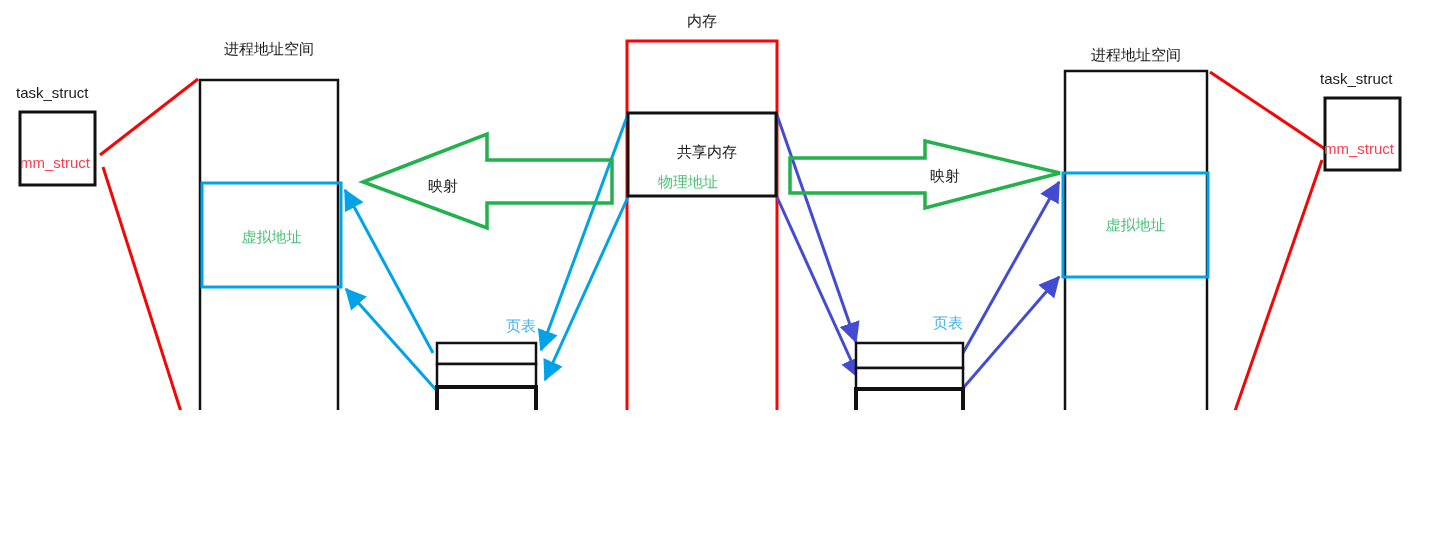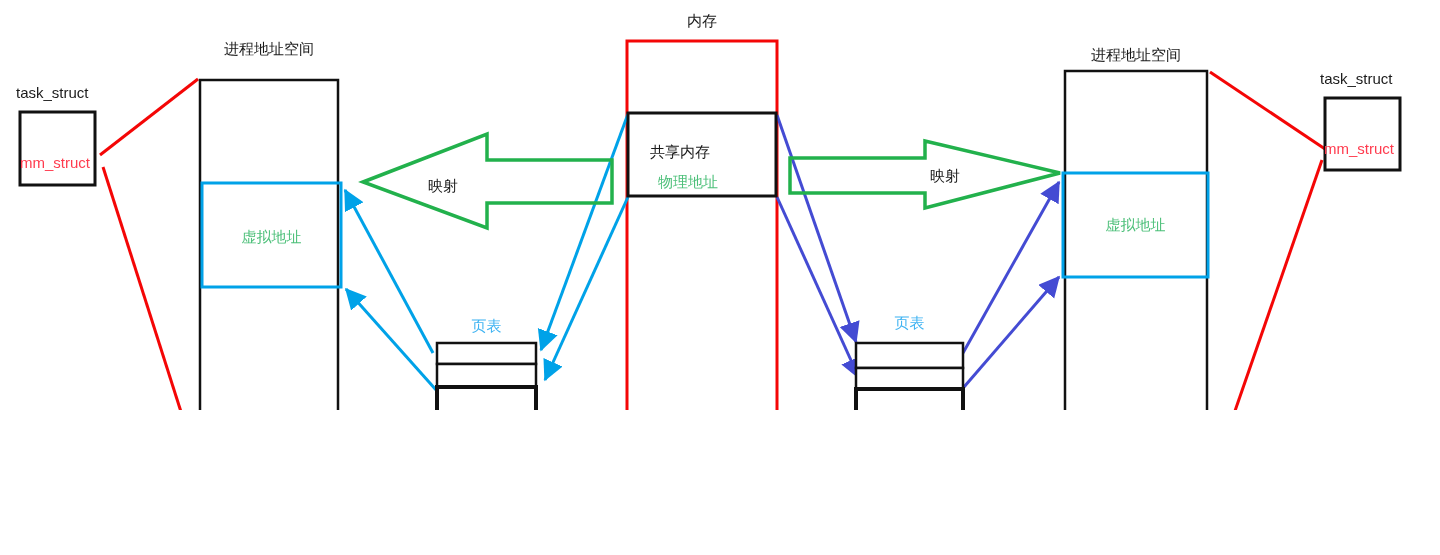--- a/index.html
+++ b/index.html
@@ -5,21 +5,21 @@
   html,body{margin:0;padding:0;background:#ffffff;}
   .stage{
     position:relative;width:1440px;height:410px;background:#ffffff;overflow:hidden;
     font-family:"Liberation Sans", sans-serif;
   }
   .stage svg{position:absolute;left:0;top:0;}
   .lbl{position:absolute;white-space:nowrap;font-size:15px;color:#1a1a1a;line-height:1.2;}
   .center{text-align:center;}
   .green-text{color:#4ec07a;}
   .red-text{color:#ff3b4e;}
-  .cyan-text{color:#3fb3f2;}
+  .cyan-text{color:#3fb3f2;text-align:right;}
   .watermark{color:#000000;}
   .watermark.small{color:#d9d9d9;font-size:10px;}
   .wm1{left:1203px;top:527px;font-size:18px;}
   .wm2{left:1262px;top:533px;}
 </style>
 </head>
 <body>
 
 <div class="stage">
 
@@ -76,21 +76,21 @@
     <g>
       <rect x="856" y="343" width="107" height="25" fill="#ffffff" stroke="#111111" stroke-width="2.5"></rect>
       <rect x="856" y="368" width="107" height="21" fill="#ffffff" stroke="#111111" stroke-width="2.5"></rect>
       <rect x="856" y="389" width="107" height="31" fill="#ffffff" stroke="#111111" stroke-width="4"></rect>
       <rect x="856" y="420" width="107" height="23" fill="#ffffff" stroke="#111111" stroke-width="2.5"></rect>
       <rect x="856" y="443" width="107" height="30" fill="#ffffff" stroke="#111111" stroke-width="2.5"></rect>
     </g>
   </svg>
 
   <div class="lbl center" style="left:627px;top:12px;width:150px;">内存</div>
-  <div class="lbl" style="left:650px;top:143px;">共享内存</div>
+  <div class="lbl" style="left:677px;top:143px;">共享内存</div>
   <div class="lbl green-text" style="left:658px;top:173px;text-align:center;">物理地址</div>
 
   <div class="lbl center" style="left:200px;top:40px;width:138px;">进程地址空间</div>
   <div class="lbl center green-text" style="left:202px;top:228px;width:139px;">虚拟地址</div>
   <div class="lbl" style="left:16px;top:84px;">task_struct</div>
   <div class="lbl red-text" style="left:20px;top:154px;">mm_struct</div>
   <div class="lbl center cyan-text" style="left:437px;top:317px;width:99px;">页表</div>
   <div class="lbl" style="left:428px;top:177px;">映射</div>
 
   <div class="lbl center" style="left:1065px;top:46px;width:142px;">进程地址空间</div>

